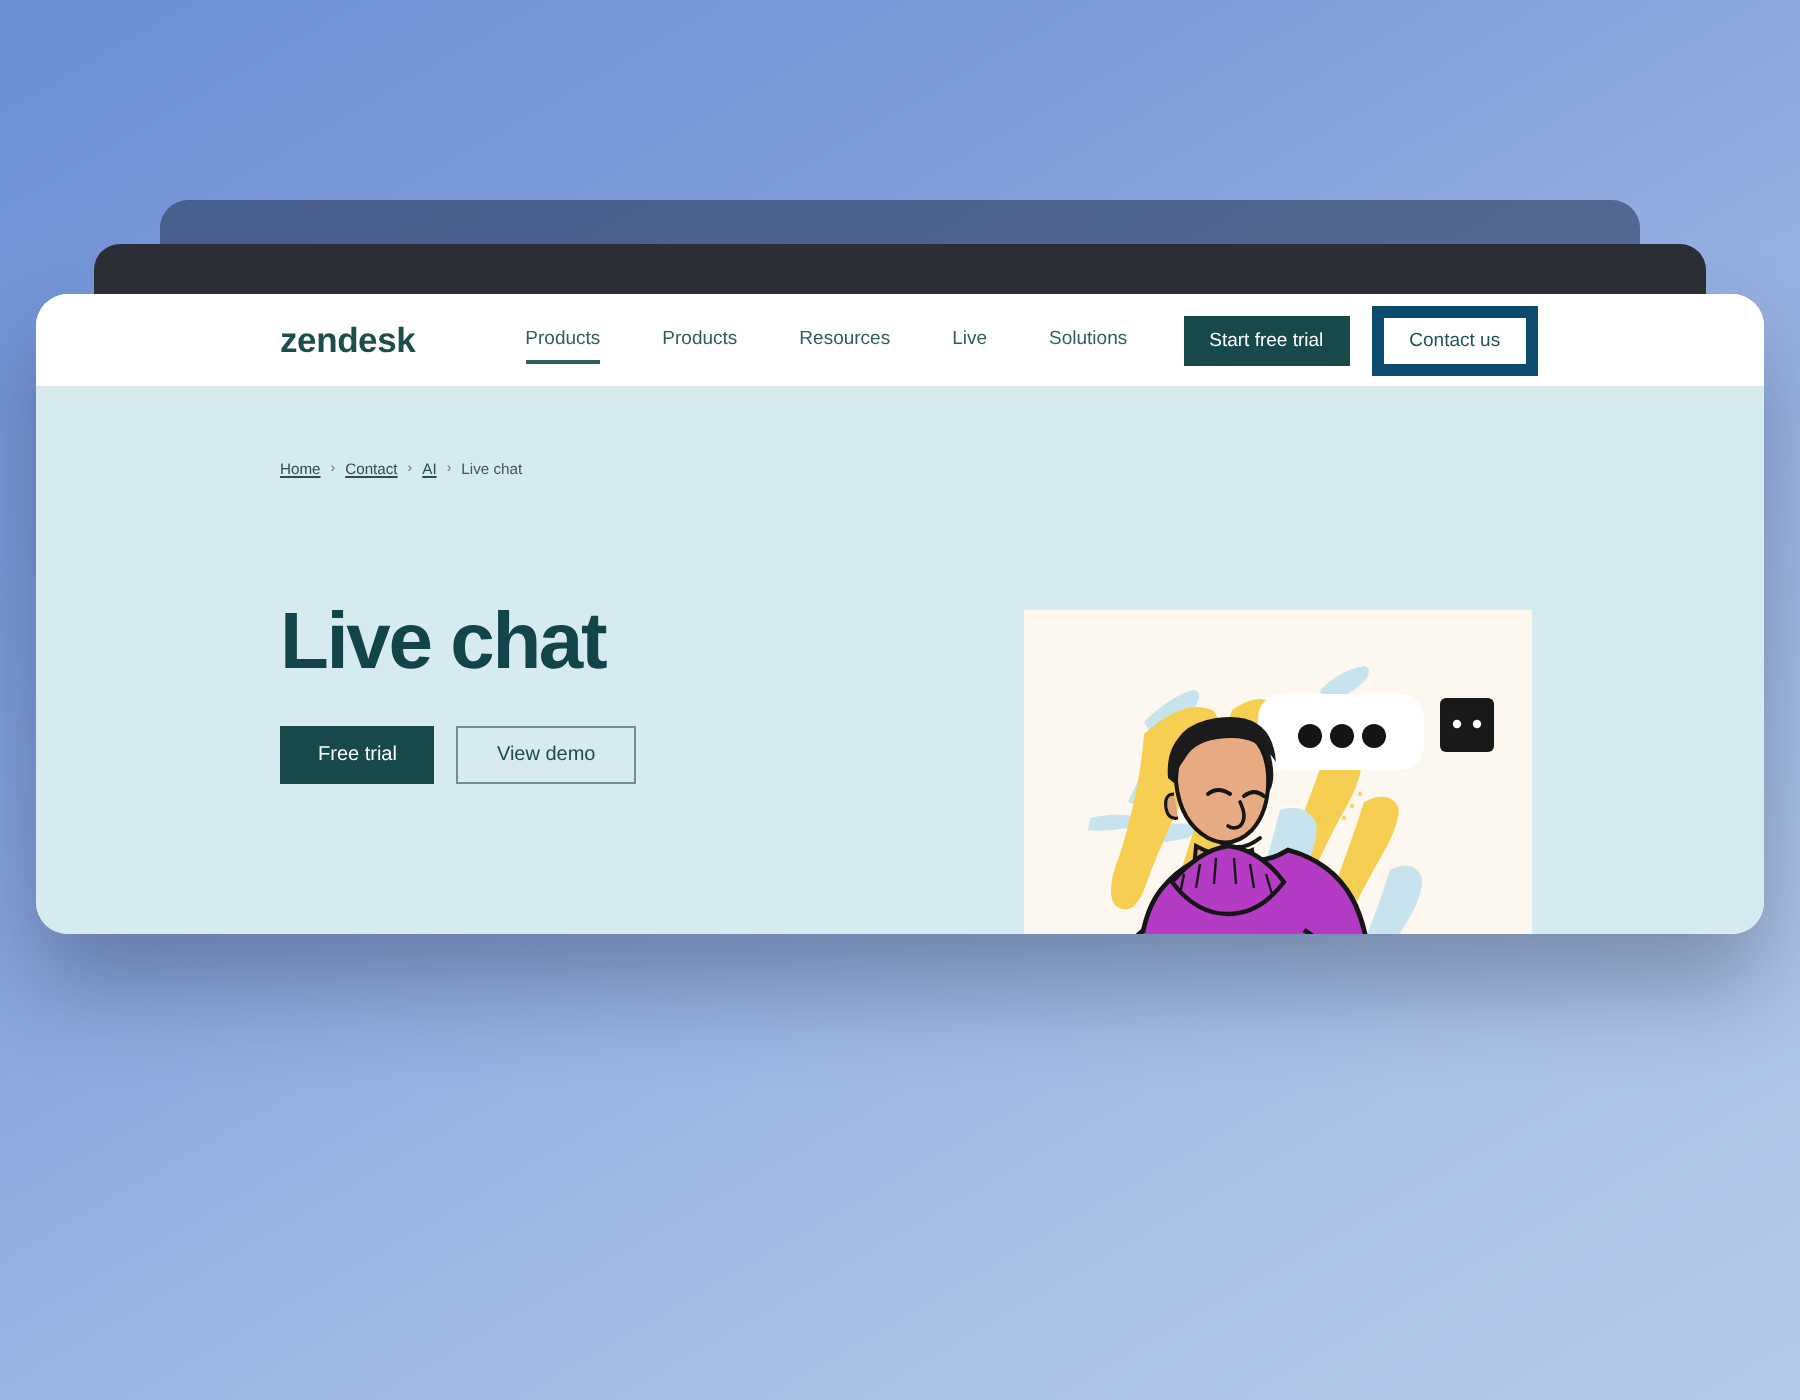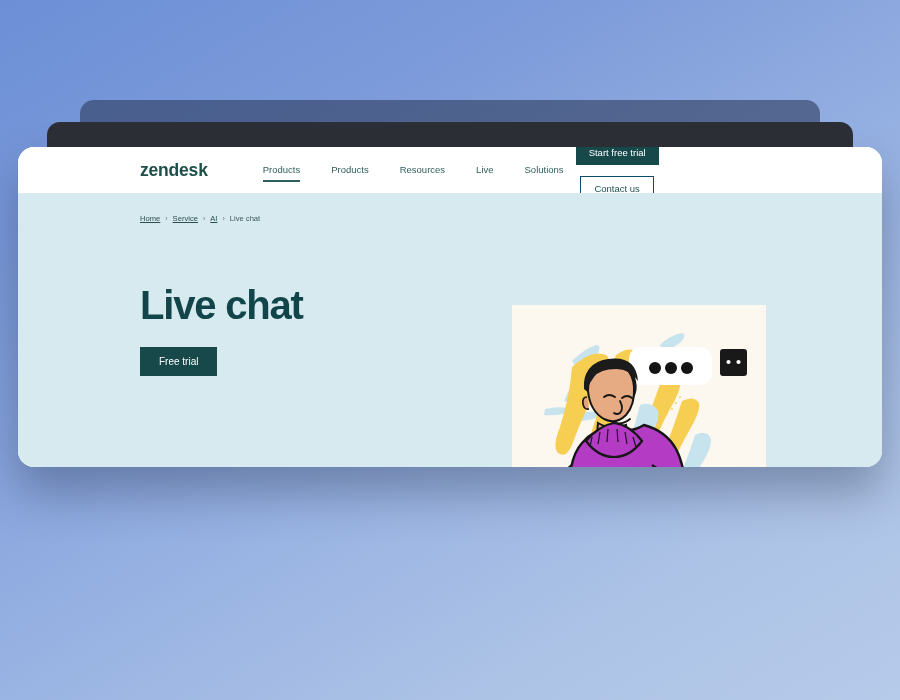--- a/index.html
+++ b/index.html
@@ -97,52 +97,51 @@
     right: 0;
     bottom: -5px;
     height: 1.6px;
     background: #2f5f5c;
   }
 
   .nav-actions {
     display: flex;
     align-items: center;
     gap: 11px;
-    margin-left: 12px;
-    flex-direction: column;
+    margin-left: 28px;
   }
 
   .btn-trial {
     background: #17494a;
     color: #ffffff;
     font-size: 9.5px;
     padding: 7px 13px;
     white-space: nowrap;
     border: none;
     font-family: inherit;
     cursor: pointer;
   }
 
   .btn-contact {
     background: transparent;
     color: #1f5250;
     font-size: 9.5px;
     padding: 6px 13px;
-    border: 1px solid #0c4a6e;
+    border: 6px solid #0c4a6e;
     white-space: nowrap;
     font-family: inherit;
     cursor: pointer;
   }
 
   
   .hero {
     background: #d7eaef;
     height: 358px;
     position: relative;
-    padding: 21px 0 0 122px;
+    padding: 37px 0 0 122px;
   }
 
   .breadcrumb {
     display: flex;
     align-items: center;
     gap: 5px;
     font-size: 7.6px;
     color: #2b4f4d;
   }
 
@@ -241,32 +240,33 @@
       <button class="btn-trial">Start free trial</button>
       <button class="btn-contact">Contact us</button>
     </div>
   </div>
 
   <div class="hero">
 
     <div class="breadcrumb">
       <span class="crumb-link">Home</span>
       <span class="crumb-sep">›</span>
-      <span class="crumb-link">Service</span>
+      <span class="crumb-link">Contact</span>
       <span class="crumb-sep">›</span>
       <span class="crumb-link">AI</span>
       <span class="crumb-sep">›</span>
       <span class="crumb-current">Live chat</span>
     </div>
 
     <h1 class="hero-title">Live chat</h1>
 
 
     <div class="hero-buttons">
       <button class="btn-primary">Free trial</button>
+      <button class="btn-secondary">View demo</button>
     </div>
 
     <div class="illustration">
       <svg width="254" height="254" viewBox="0 0 254 254" xmlns="http://www.w3.org/2000/svg">
         <rect width="254" height="254" fill="#fdf8ef"></rect>
 
         <g>
           <path d="M52 96 q10 -24 24 -34 q6 -2 5 6 q-8 14 -18 32 z" fill="#c7e4ee"></path>
           <path d="M58 110 q12 -4 26 -3 q5 3 -2 7 q-14 3 -25 3 z" fill="#c7e4ee"></path>
           <path d="M33 104 q12 -3 22 -1 q4 3 -3 6 q-11 2 -20 1 z" fill="#c7e4ee"></path>

